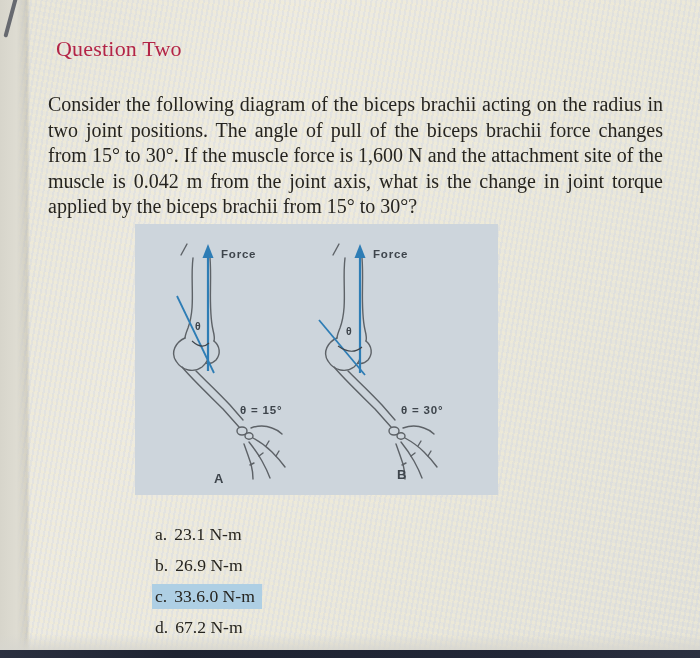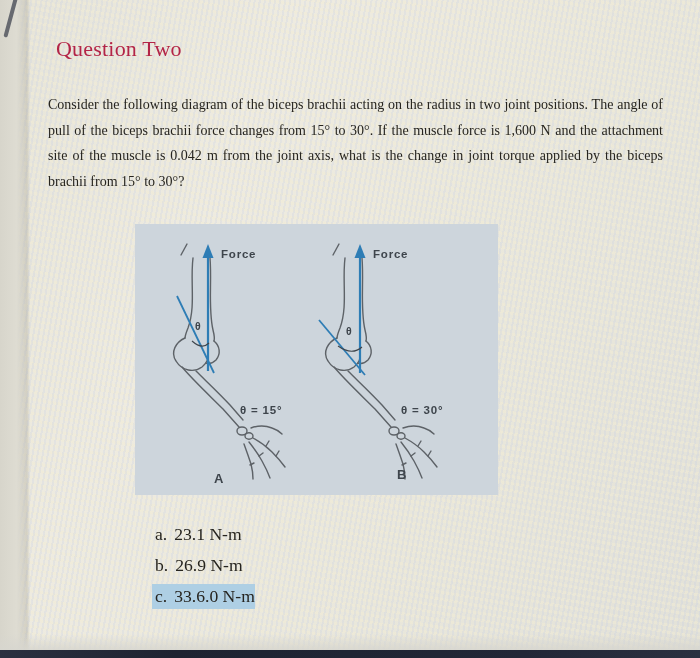--- a/index.html
+++ b/index.html
@@ -19,40 +19,40 @@
   .corner-mark{
     position:absolute;left:9px;top:-6px;width:4px;height:44px;
     background:#4a4e58;border-radius:2px;transform:rotate(15deg);opacity:.8;
   }
   .q-label{
     position:absolute;left:48px;top:28px;margin:8px;
     font-size:22px;font-weight:400;color:#b32447;letter-spacing:.2px;
   }
   .q-text{
     position:absolute;left:48px;top:92px;width:615px;margin:0;
-    font-size:14px;line-height:25.5px;color:#26241f;text-align:justify;
+    font-size:20px;line-height:25.5px;color:#26241f;text-align:justify;
   }
   .figure{
     position:absolute;left:135px;top:224px;width:363px;height:271px;
     background:#cdd5dc;
   }
   .figure svg{display:block;}
   .dlabel{
     font-family:"Liberation Sans",sans-serif;font-weight:bold;
     fill:#3e454c;font-size:11.5px;letter-spacing:.8px;
   }
   .theta{font-size:10.5px;letter-spacing:0;}
   .panel-letter{font-size:13px;letter-spacing:0;}
   .answers{
     position:absolute;left:155px;top:524px;
     font-size:17.6px;color:#26241f;
   }
   .option{height:20px;line-height:20px;margin-bottom:11px;white-space:nowrap;}
   .opt-key{margin-right:7px;}
-  .hl{background:#aecfe4;padding:2px 0 3px 3px;margin-left:-3px;}
+  .hl{background:#aecfe4;padding:2px 7px 3px 3px;margin-left:-3px;}
   .lower-band{
     position:absolute;left:0;right:0;bottom:8px;height:16px;
     background:linear-gradient(180deg,rgba(215,214,207,0),rgba(215,214,207,.9));
   }
   .bottom-bar{
     position:absolute;left:0;right:0;bottom:0;height:8px;
     background:linear-gradient(90deg,#2b3040,#1e2331 25%,#222737 75%,#2b3040);
   }
 </style>
 </head>
@@ -117,17 +117,20 @@
   <div class="answers">
     <div class="option">
       <span class="opt-key">a.</span><span>23.1 N-m</span>
     </div>
     <div class="option">
       <span class="opt-key">b.</span><span>26.9 N-m</span>
     </div>
     <div class="option">
       <span class="hl"><span class="opt-key">c.</span><span>33.6.0 N-m</span></span>
     </div>
+    <div class="option">
+      <span class="opt-key">d.</span><span>67.2 N-m</span>
+    </div>
   </div>
 
   <div class="lower-band"></div>
   <div class="bottom-bar"></div>
 </div>
 
 </body></html>

